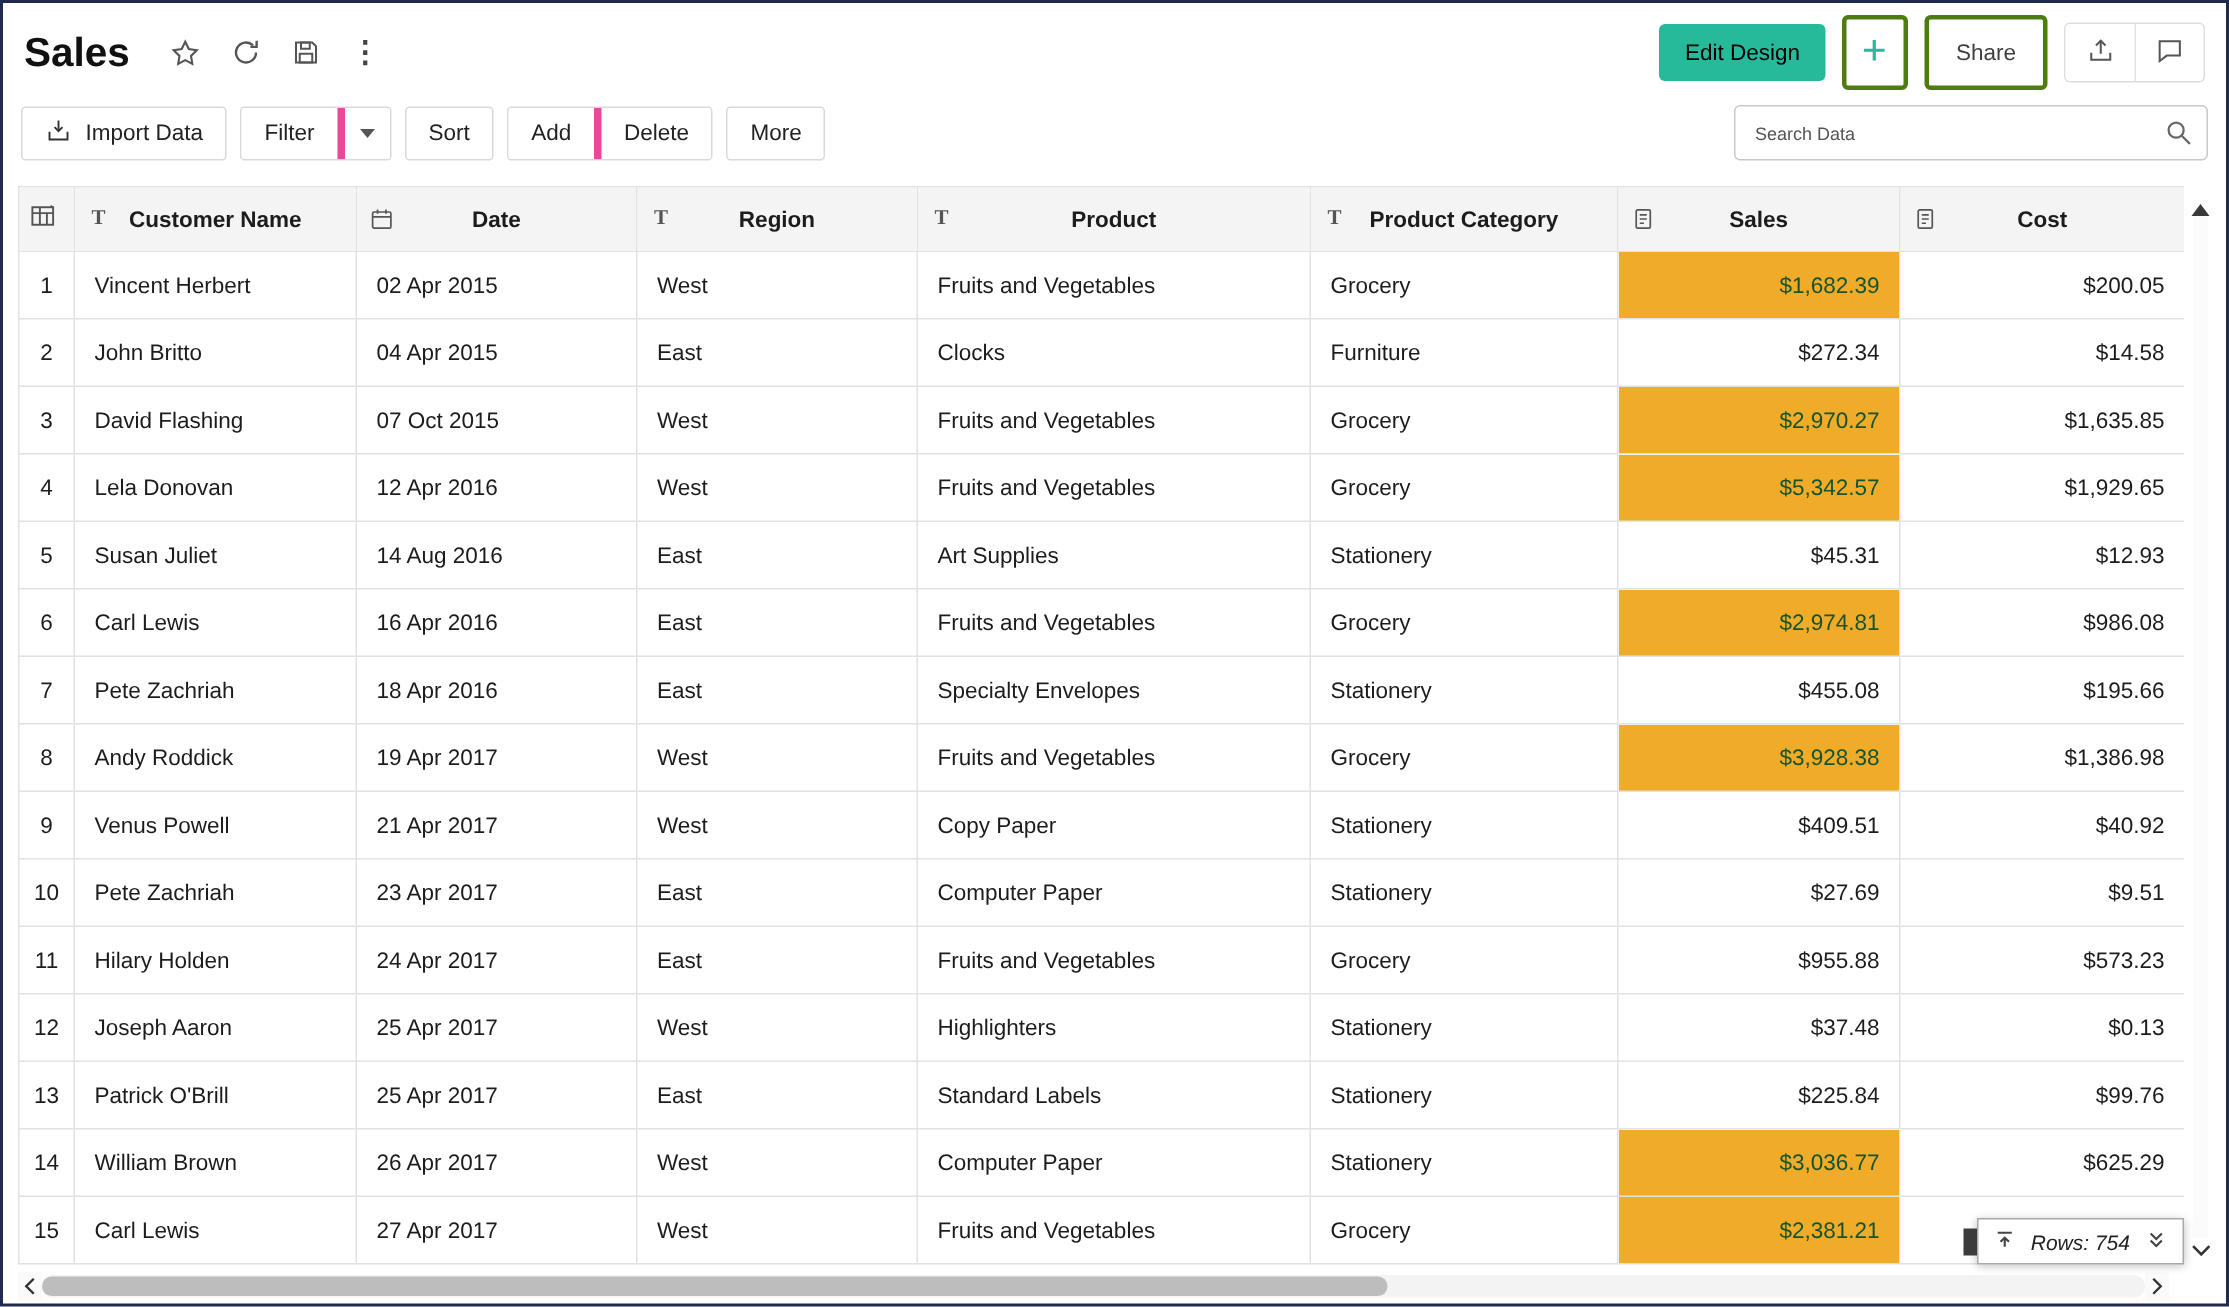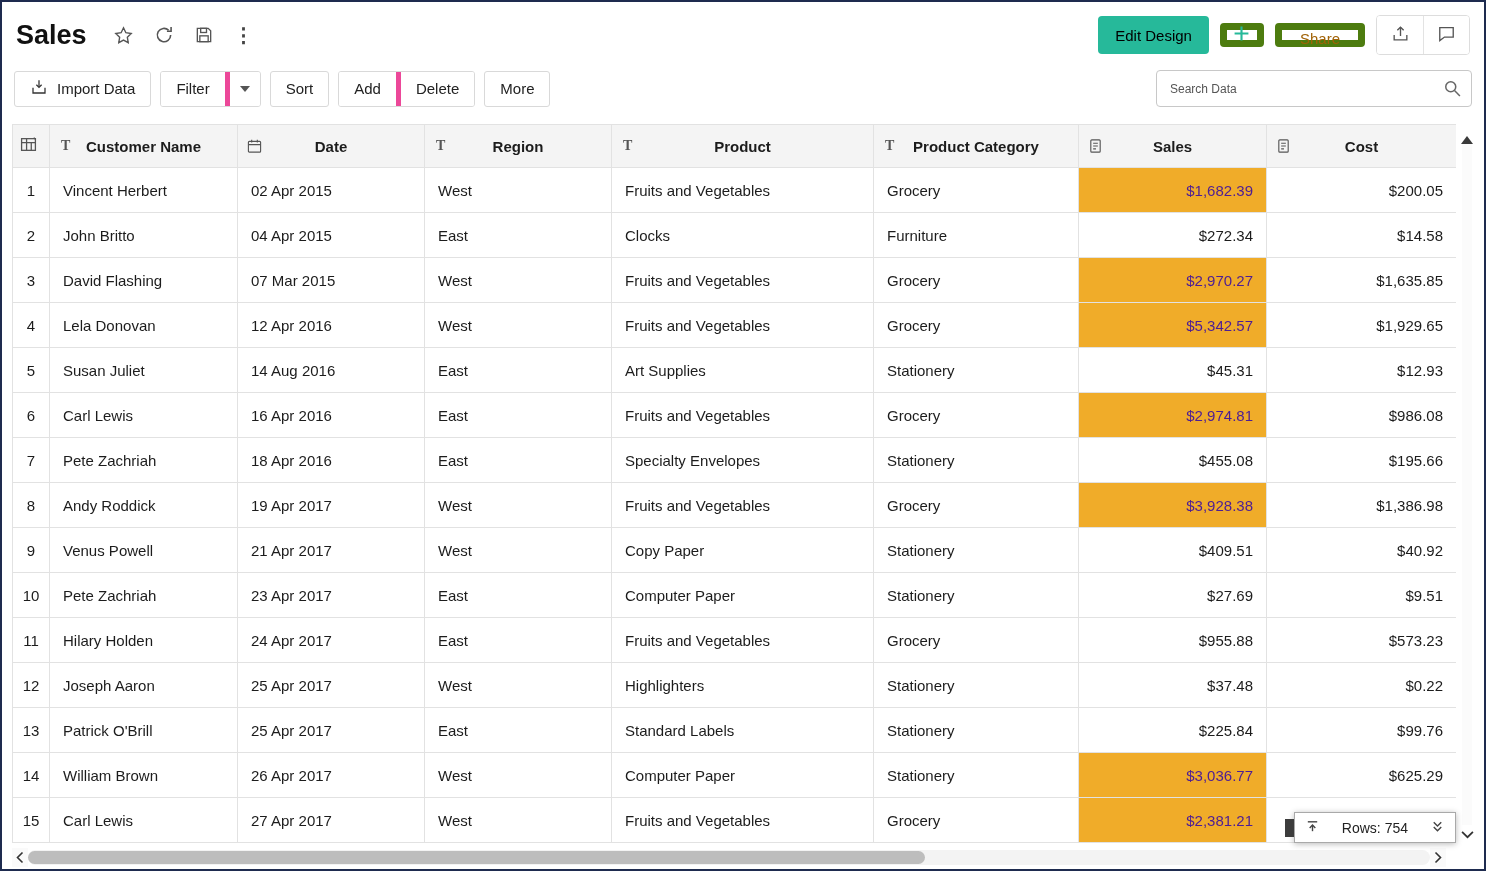--- a/index.html
+++ b/index.html
@@ -19,22 +19,22 @@
   .page-title { font-size: 27px; font-weight: bold; color: #111; margin-right: 26px; }
   .title-icons { display: flex; align-items: center; gap: 20px; color: #555; }
   .icon-btn { background: none; border: none; cursor: pointer; display: inline-flex; align-items: center; justify-content: center; }
   .kebab { font-size: 20px; color: #444; font-weight: bold; line-height: 1; }
   .header-right { margin-left: auto; display: flex; align-items: center; gap: 11px; }
   .btn-green {
     background: var(--accent); color: #000000; border: none; border-radius: 4px;
     height: 38px; padding: 0 17px; font-size: 15px; font-family: inherit; cursor: pointer;
   }
   .btn-white {
-    background: #fff; color: #a16207; border: 7px solid #4d7c0f; border-radius: 4px;
-    height: 24px; padding: 0 18px; font-size: 15px; font-family: inherit; cursor: pointer;
+    background: #fff; color: #404040; border: 3px solid #4d7c0f; border-radius: 4px;
+    height: 50px; padding: 0 18px; font-size: 15px; font-family: inherit; cursor: pointer;
   }
   .btn-plus { width: 44px; padding: 0; display: inline-flex; align-items: center; justify-content: center; }
   .hdr-icon-group { display: flex; border: 1px solid #ddd; border-radius: 4px; overflow: hidden; }
   .hdr-icon-group .icon-btn { width: 46px; height: 38px; background: #fff; }
   .hdr-icon-group .icon-btn + .icon-btn { border-left: 1px solid #e3e3e3; }
 
   
   .toolbar { display: flex; align-items: center; padding: 2px 12px 12px 12px; gap: 9px; }
   .tbtn {
     background: #fff; border: 1px solid #d9d9d9; border-radius: 3px; height: 36px;
@@ -62,37 +62,37 @@
   table { border-collapse: collapse; table-layout: fixed; width: 1444px; font-size: 15px; }
   th, td { border: 1px solid #e2e2e2; height: 45px; padding: 0 13px; overflow: hidden; white-space: nowrap; }
   thead th { background: #f4f4f4; font-weight: bold; color: #1c1c1c; position: relative; text-align: center; height: 43px; }
   .hlabel { display: inline-block; }
   .ticon { position: absolute; left: 11px; top: 50%; transform: translateY(-50%); font-family: "Liberation Serif", serif; font-weight: bold; font-size: 14px; color: #555; }
   .hicon { position: absolute; left: 9px; top: 50%; transform: translateY(-50%); }
   .corner-icon { position: absolute; left: 7px; top: 50%; transform: translateY(-50%); }
   td { background: #fff; text-align: left; color: #1c1c1c; }
   td.rownum { text-align: center; padding: 0 4px; }
   td.num { text-align: right; }
-  td.hl { background: var(--highlight); color: #4c1d95; }
+  td.hl { background: var(--highlight); color: #14532d; }
 
   
   .hscrollbar { position: absolute; left: 10px; bottom: 2px; height: 19px; width: 1434px; display: flex; align-items: center; }
   .hs-arrow { width: 16px; height: 19px; display: flex; align-items: center; justify-content: center; background: #fafafa; cursor: pointer; }
   .hs-track { flex: 1; height: 15px; background: #f3f3f3; border-radius: 8px; position: relative; }
   .hs-thumb { position: absolute; left: 0; top: 1px; height: 13px; width: 64%; background: #bdbdbd; border-radius: 7px; cursor: grab; }
   .vscrollbar { position: absolute; right: 9px; top: 124px; bottom: 24px; width: 16px; display: flex; flex-direction: column; align-items: center; }
   .vs-up { margin-top: 10px; width: 0; height: 0; border-left: 6px solid transparent; border-right: 6px solid transparent; border-bottom: 8px solid #3a3a3a; cursor: pointer; }
   .vs-track { flex: 1; width: 10px; background: #fbfbfb; }
   .vs-down { cursor: pointer; margin-bottom: 2px; }
 
   
   .rows-box {
     position: absolute; right: 28px; bottom: 26px; height: 31px;
     background: #fff; border: 1px solid #a9a9a9; box-shadow: 0 1px 6px rgba(0,0,0,0.28);
-    display: flex; align-items: center; gap: 22px; padding: 0 10px; font-size: 14px; color: #222;
+    display: flex; align-items: center; gap: 10px; padding: 0 10px; font-size: 14px; color: #222; font-style: italic;
   }
   .rows-handle { position: absolute; left: -10px; top: 50%; transform: translateY(-50%); width: 9px; height: 18px; background: #3c3c3c; cursor: grab; }
 </style>
 </head>
 <body>
 
 <div class="app-header">
   <div class="page-title">Sales</div>
   <div class="title-icons">
     <button class="icon-btn">
@@ -238,21 +238,21 @@
           <td>04 Apr 2015</td>
           <td>East</td>
           <td>Clocks</td>
           <td>Furniture</td>
           <td class="num">$272.34</td>
           <td class="num">$14.58</td>
         </tr>
         <tr>
           <td class="rownum">3</td>
           <td>David Flashing</td>
-          <td>07 Mar 2015</td>
+          <td>07 Oct 2015</td>
           <td>West</td>
           <td>Fruits and Vegetables</td>
           <td>Grocery</td>
           <td class="num hl">$2,970.27</td>
           <td class="num">$1,635.85</td>
         </tr>
         <tr>
           <td class="rownum">4</td>
           <td>Lela Donovan</td>
           <td>12 Apr 2016</td>
@@ -333,21 +333,21 @@
           <td class="num">$573.23</td>
         </tr>
         <tr>
           <td class="rownum">12</td>
           <td>Joseph Aaron</td>
           <td>25 Apr 2017</td>
           <td>West</td>
           <td>Highlighters</td>
           <td>Stationery</td>
           <td class="num">$37.48</td>
-          <td class="num">$0.22</td>
+          <td class="num">$0.13</td>
         </tr>
         <tr>
           <td class="rownum">13</td>
           <td>Patrick O'Brill</td>
           <td>25 Apr 2017</td>
           <td>East</td>
           <td>Standard Labels</td>
           <td>Stationery</td>
           <td class="num">$225.84</td>
           <td class="num">$99.76</td>

